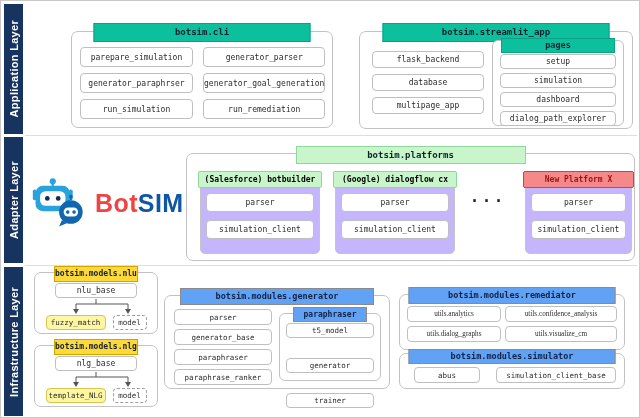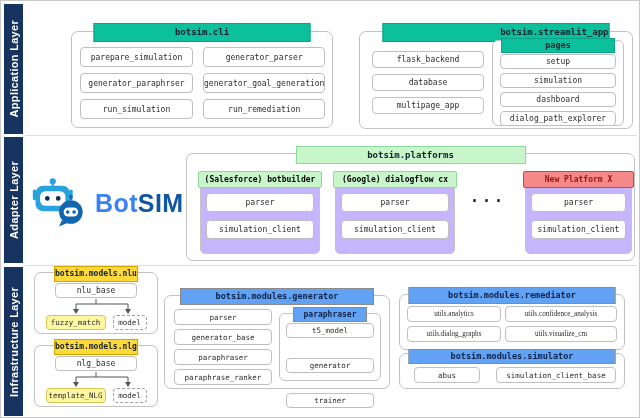--- a/index.html
+++ b/index.html
@@ -42,21 +42,21 @@
   #stream .col .box{height:15px;}
   #pages{position:absolute;left:132px;top:8px;width:130px;height:84px;
          border:1px solid #c2c2c2;border-radius:6px;background:#fff;}
   #pages .ghead{top:-3px;height:13px;line-height:13px;font-size:8.5px;min-width:112px;}
   #pages .list{display:flex;flex-direction:column;gap:4px;padding:13px 7px 0;}
   #pages .box{height:13px;}
 
   
   #logo{position:absolute;left:30px;top:166px;width:160px;height:72px;display:flex;align-items:center;gap:6px;}
   #logo .word{font-family:"Liberation Sans",sans-serif;font-weight:800;font-size:25px;letter-spacing:.4px;}
-  #logo .b{color:#3b82f6;} #logo .s{color:#0f57a4;}
+  #logo .b{color:#ef4444;} #logo .s{color:#0f57a4;}
   #platforms{left:185px;top:152px;width:447px;height:106px;}
   #platforms>.ghead{height:16px;line-height:16px;min-width:228px;top:-8px;}
   .card{position:absolute;top:20px;height:78px;background:#c4b5fd;border:1px solid #c4c4c4;border-radius:5px;}
   .chead{position:absolute;top:-4px;left:-3px;right:-3px;height:15px;line-height:15px;
          text-align:center;font-weight:bold;font-size:8px;border-radius:2px;white-space:nowrap;}
   .card .body{padding:18px 5px 0;display:flex;flex-direction:column;gap:8px;}
   .card .box{height:17px;}
   #card1{left:13px;width:118px;} #card2{left:148px;width:118px;} #card3{left:338px;width:105px;}
   #dots{position:absolute;left:276px;top:34px;width:50px;text-align:center;
         font-weight:bold;font-size:15px;letter-spacing:3px;color:#222;}
@@ -114,21 +114,21 @@
       <div class="box">parepare_simulation</div>
       <div class="box">generator_parser</div>
       <div class="box">generator_paraphrser</div>
       <div class="box">generator_goal_generation</div>
       <div class="box">run_simulation</div>
       <div class="box">run_remediation</div>
     </div>
   </div>
 
   <div class="group" id="stream">
-    <div class="ghead teal" style="min-width:225px;text-align:right;">botsim.streamlit_app</div>
+    <div class="ghead teal" style="min-width:225px;">botsim.streamlit_app</div>
     <div class="col">
       <div class="box">flask_backend</div>
       <div class="box">database</div>
       <div class="box">multipage_app</div>
     </div>
     <div id="pages">
       <div class="ghead teal">pages</div>
       <div class="list">
         <div class="box">setup</div>
         <div class="box">simulation</div>

